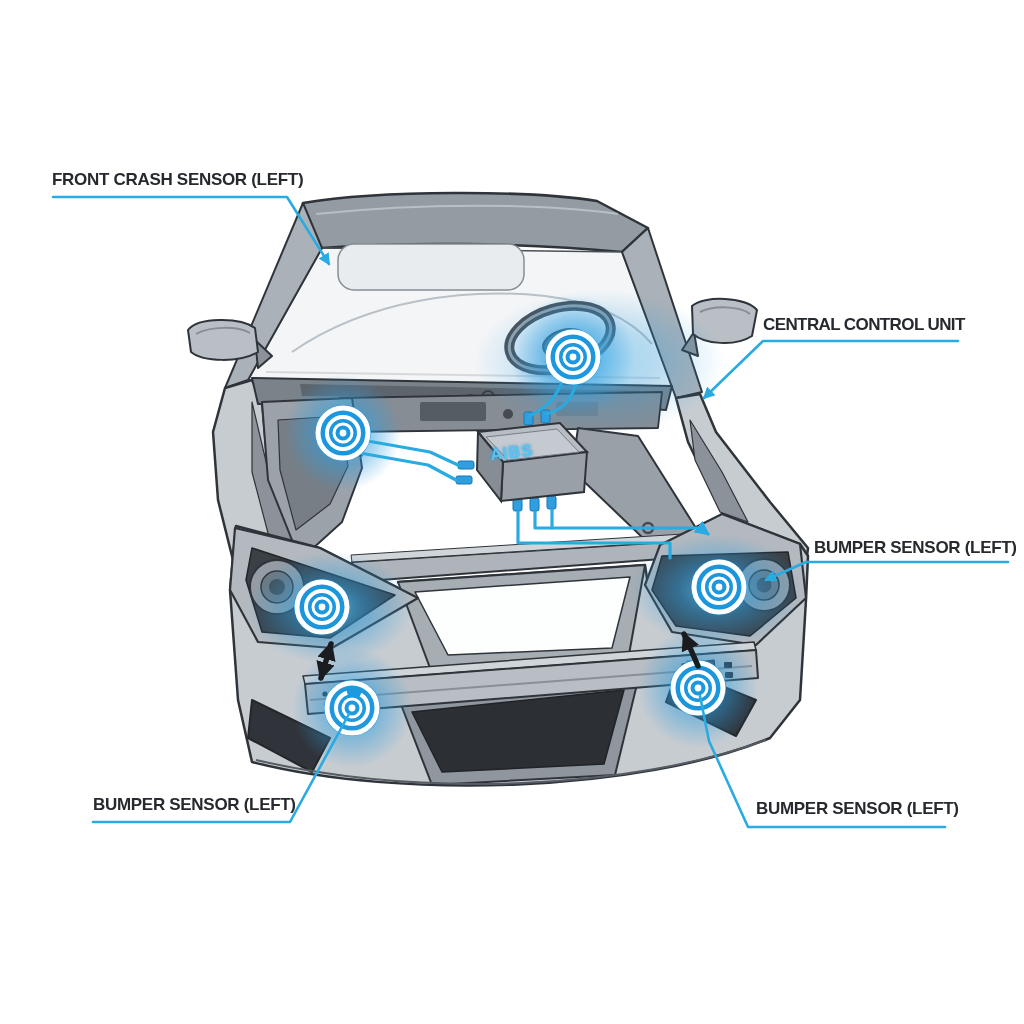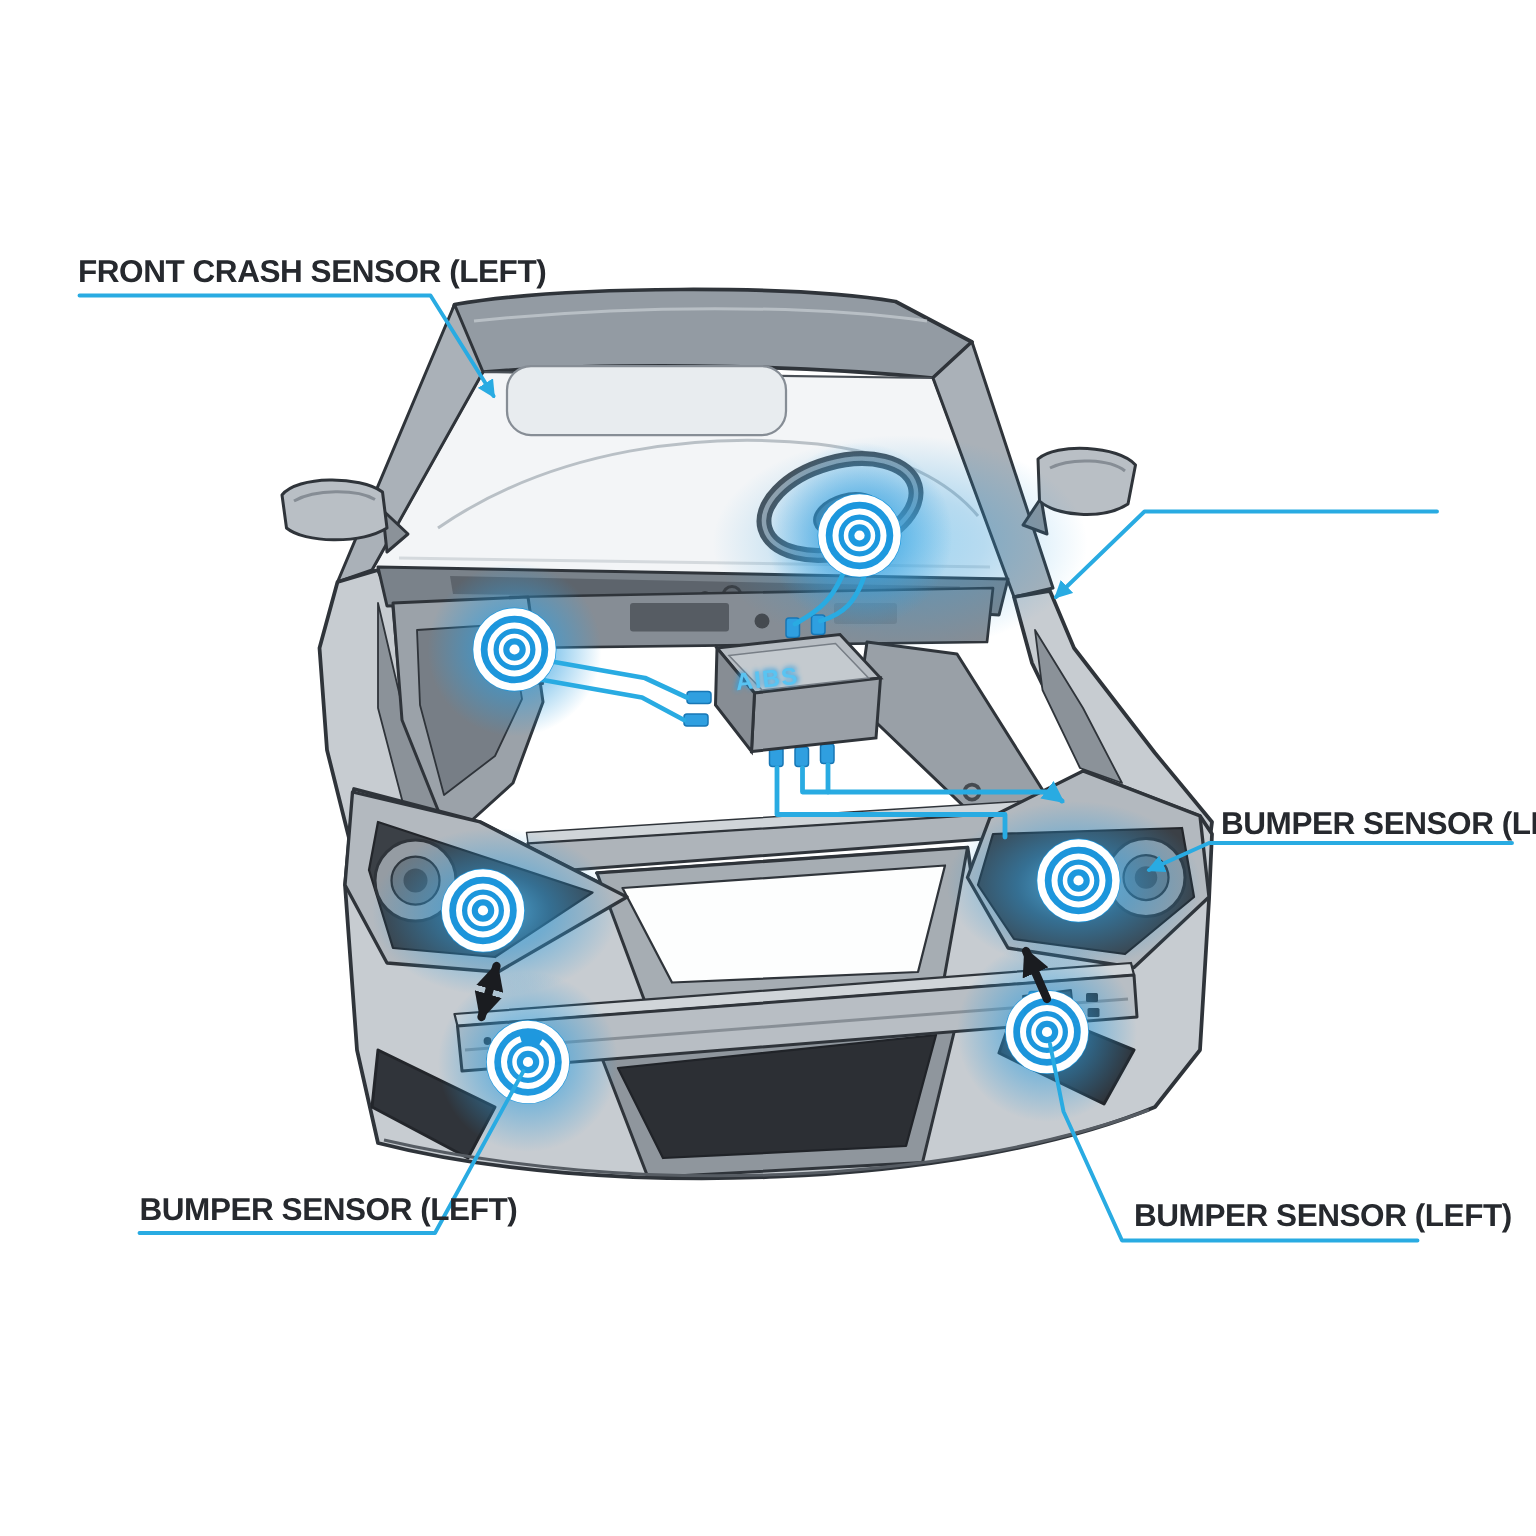--- a/index.html
+++ b/index.html
@@ -3,21 +3,21 @@
 <meta charset="utf-8">
 <style>
   html,body{margin:0;padding:0;background:#ffffff;}
   #stage{
     position:relative;width:1024px;height:1024px;background:#ffffff;overflow:hidden;
     font-family:"Liberation Sans","DejaVu Sans",sans-serif;
   }
   #diagram-svg{position:absolute;left:0;top:0;}
   .label{
     position:absolute;
-    font-size:21px;
+    font-size:17px;
     font-weight:600;
     letter-spacing:-0.3px;
     color:#26292e;
     white-space:nowrap;
     user-select:none;
   }
   #label-front-crash{left:52px;top:170px;}
   #label-ccu{left:763px;top:315px;letter-spacing:-0.6px;}
   #label-bumper-right{left:814px;top:538px;}
   #label-bumper-bl{left:93px;top:795px;}
@@ -253,19 +253,20 @@
     <path d="M53,197 L287,197 L329,264" marker-end="url(#mCyan)"></path>
     <path d="M958,341 L763,341 L704,398" marker-end="url(#mCyan)"></path>
     <path d="M1008,562 L806,562 L766,580" marker-end="url(#mCyan)"></path>
     <path d="M93,822 L290,822 L349,714"></path>
     <path d="M945,827 L748,827 L709,741 L700,696"></path>
   </g>
 </svg>
 
   <div class="label" id="label-front-crash">FRONT CRASH SENSOR (LEFT)</div>
 
+  <div class="label" id="label-ccu">CENTRAL CONTROL UNIT</div>
 
   <div class="label" id="label-bumper-right">BUMPER SENSOR (LEFT)</div>
 
   <div class="label" id="label-bumper-bl">BUMPER SENSOR (LEFT)</div>
 
   <div class="label" id="label-bumper-br">BUMPER SENSOR (LEFT)</div>
 </div>
 
 </body></html>

